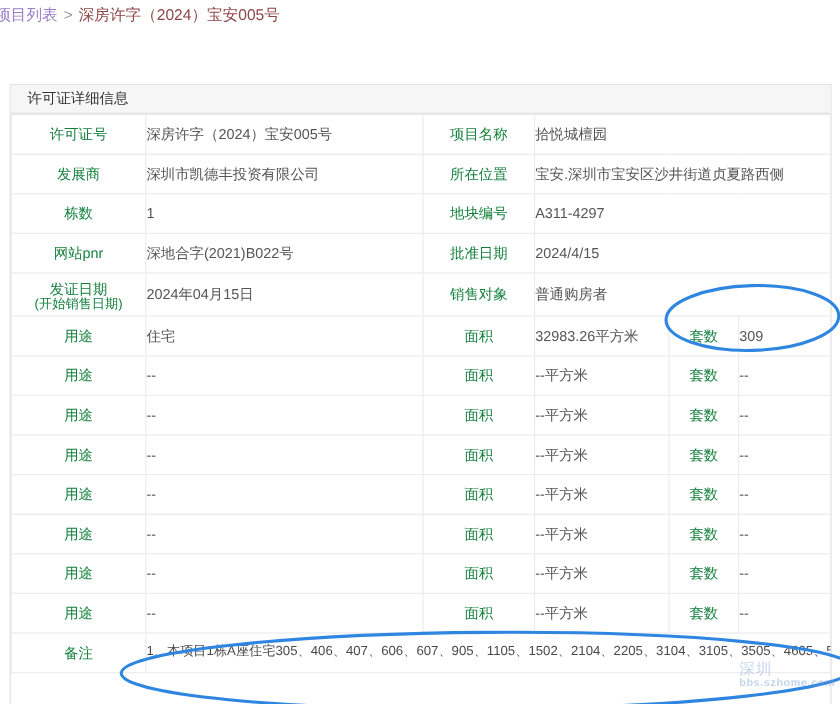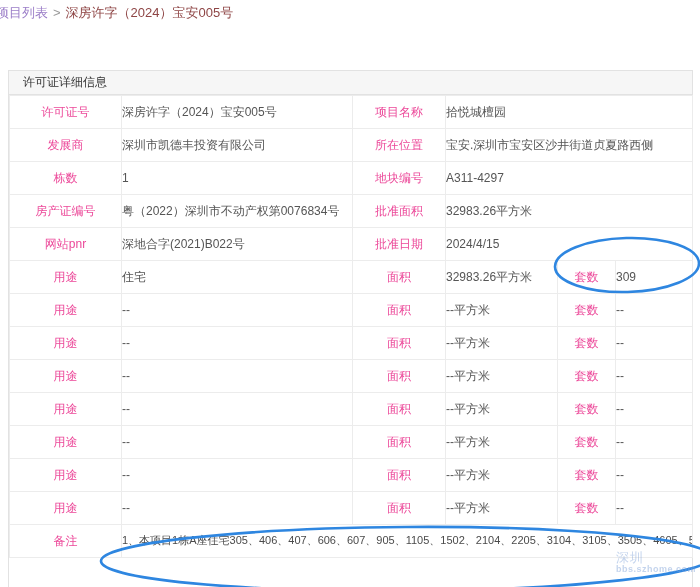--- a/index.html
+++ b/index.html
@@ -25,21 +25,21 @@
     line-height:23px;padding-left:14px;font-size:12px;color:#333;
   }
   table.detail{
     width:100%;border-collapse:collapse;table-layout:fixed;
     font-size:12px;color:#555;
   }
   table.detail td{
     border:1px solid #ececec;height:32px;padding:0;overflow:hidden;
     white-space:nowrap;
   }
-  td.lbl{text-align:center;color:#ec4899;}
+  td.lbl{text-align:center;color:#15803d;}
   td.val{text-align:left;padding-left:12px;padding-right:6px;}
   td.remark-val{
     white-space:normal;height:64px;padding:5px 10px 5px 12px;
     font-size:11px;line-height:13.5px;color:#4a4a4a;vertical-align:middle;
   }
   .lbl-sub{display:block;font-size:11px;line-height:12px;}
   .lbl-main2{display:block;line-height:14px;margin-top:2px;}
   
   .overlay{
     position:absolute;left:0;top:0;width:700px;height:587px;pointer-events:none;
@@ -88,30 +88,33 @@
       <td class="lbl">所在位置</td>
       <td class="val" colspan="3">宝安.深圳市宝安区沙井街道贞夏路西侧</td>
     </tr>
     <tr>
       <td class="lbl">栋数</td>
       <td class="val">1</td>
       <td class="lbl">地块编号</td>
       <td class="val" colspan="3">A311-4297</td>
     </tr>
     <tr>
-      <td class="lbl">房产证编号</td>
-      <td class="val">粤（2022）深圳市不动产权第0076834号</td>
-      <td class="lbl">批准面积</td>
-      <td class="val" colspan="3">32983.26平方米</td>
-    </tr>
-    <tr>
       <td class="lbl">网站pnr</td>
       <td class="val">深地合字(2021)B022号</td>
       <td class="lbl">批准日期</td>
       <td class="val" colspan="3">2024/4/15</td>
+    </tr>
+    <tr style="height:36px;">
+      <td class="lbl">
+        <span class="lbl-main2">发证日期</span>
+        <span class="lbl-sub">(开始销售日期)</span>
+      </td>
+      <td class="val">2024年04月15日</td>
+      <td class="lbl">销售对象</td>
+      <td class="val" colspan="3">普通购房者</td>
     </tr>
 
     <tr>
       <td class="lbl">用途</td>
       <td class="val">住宅</td>
       <td class="lbl">面积</td>
       <td class="val">32983.26平方米</td>
       <td class="lbl">套数</td>
       <td class="val">309</td>
     </tr>

